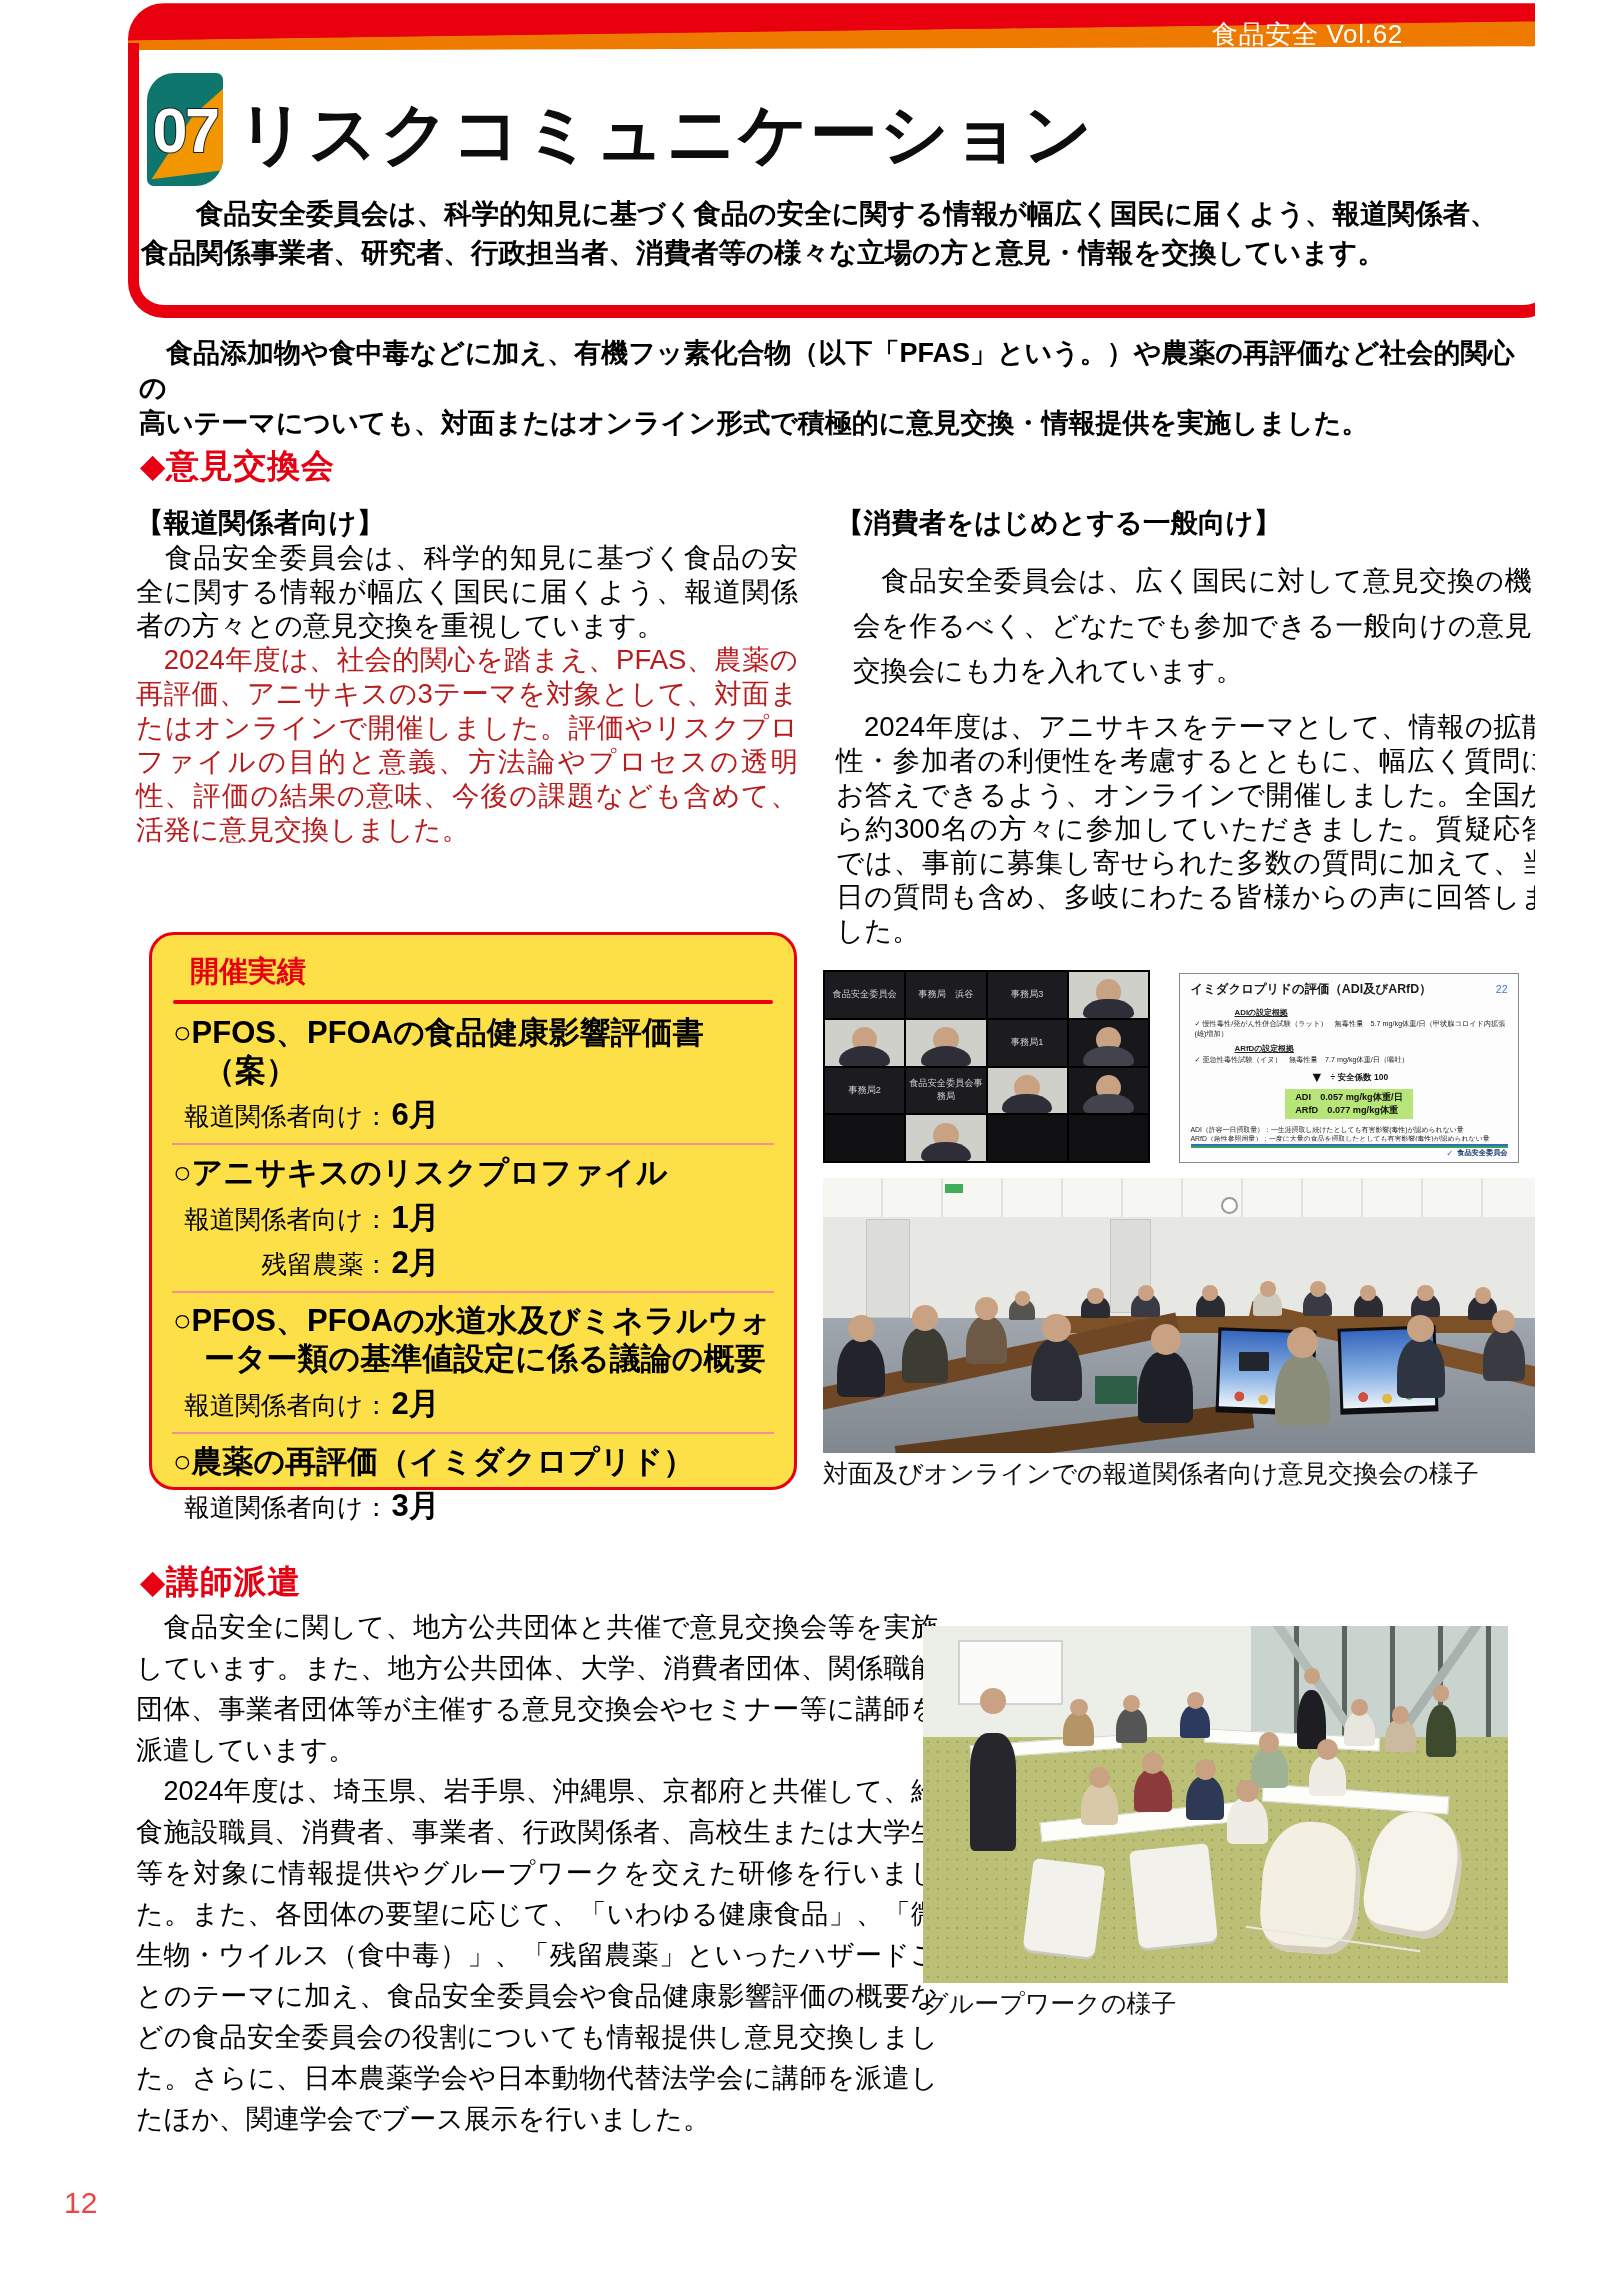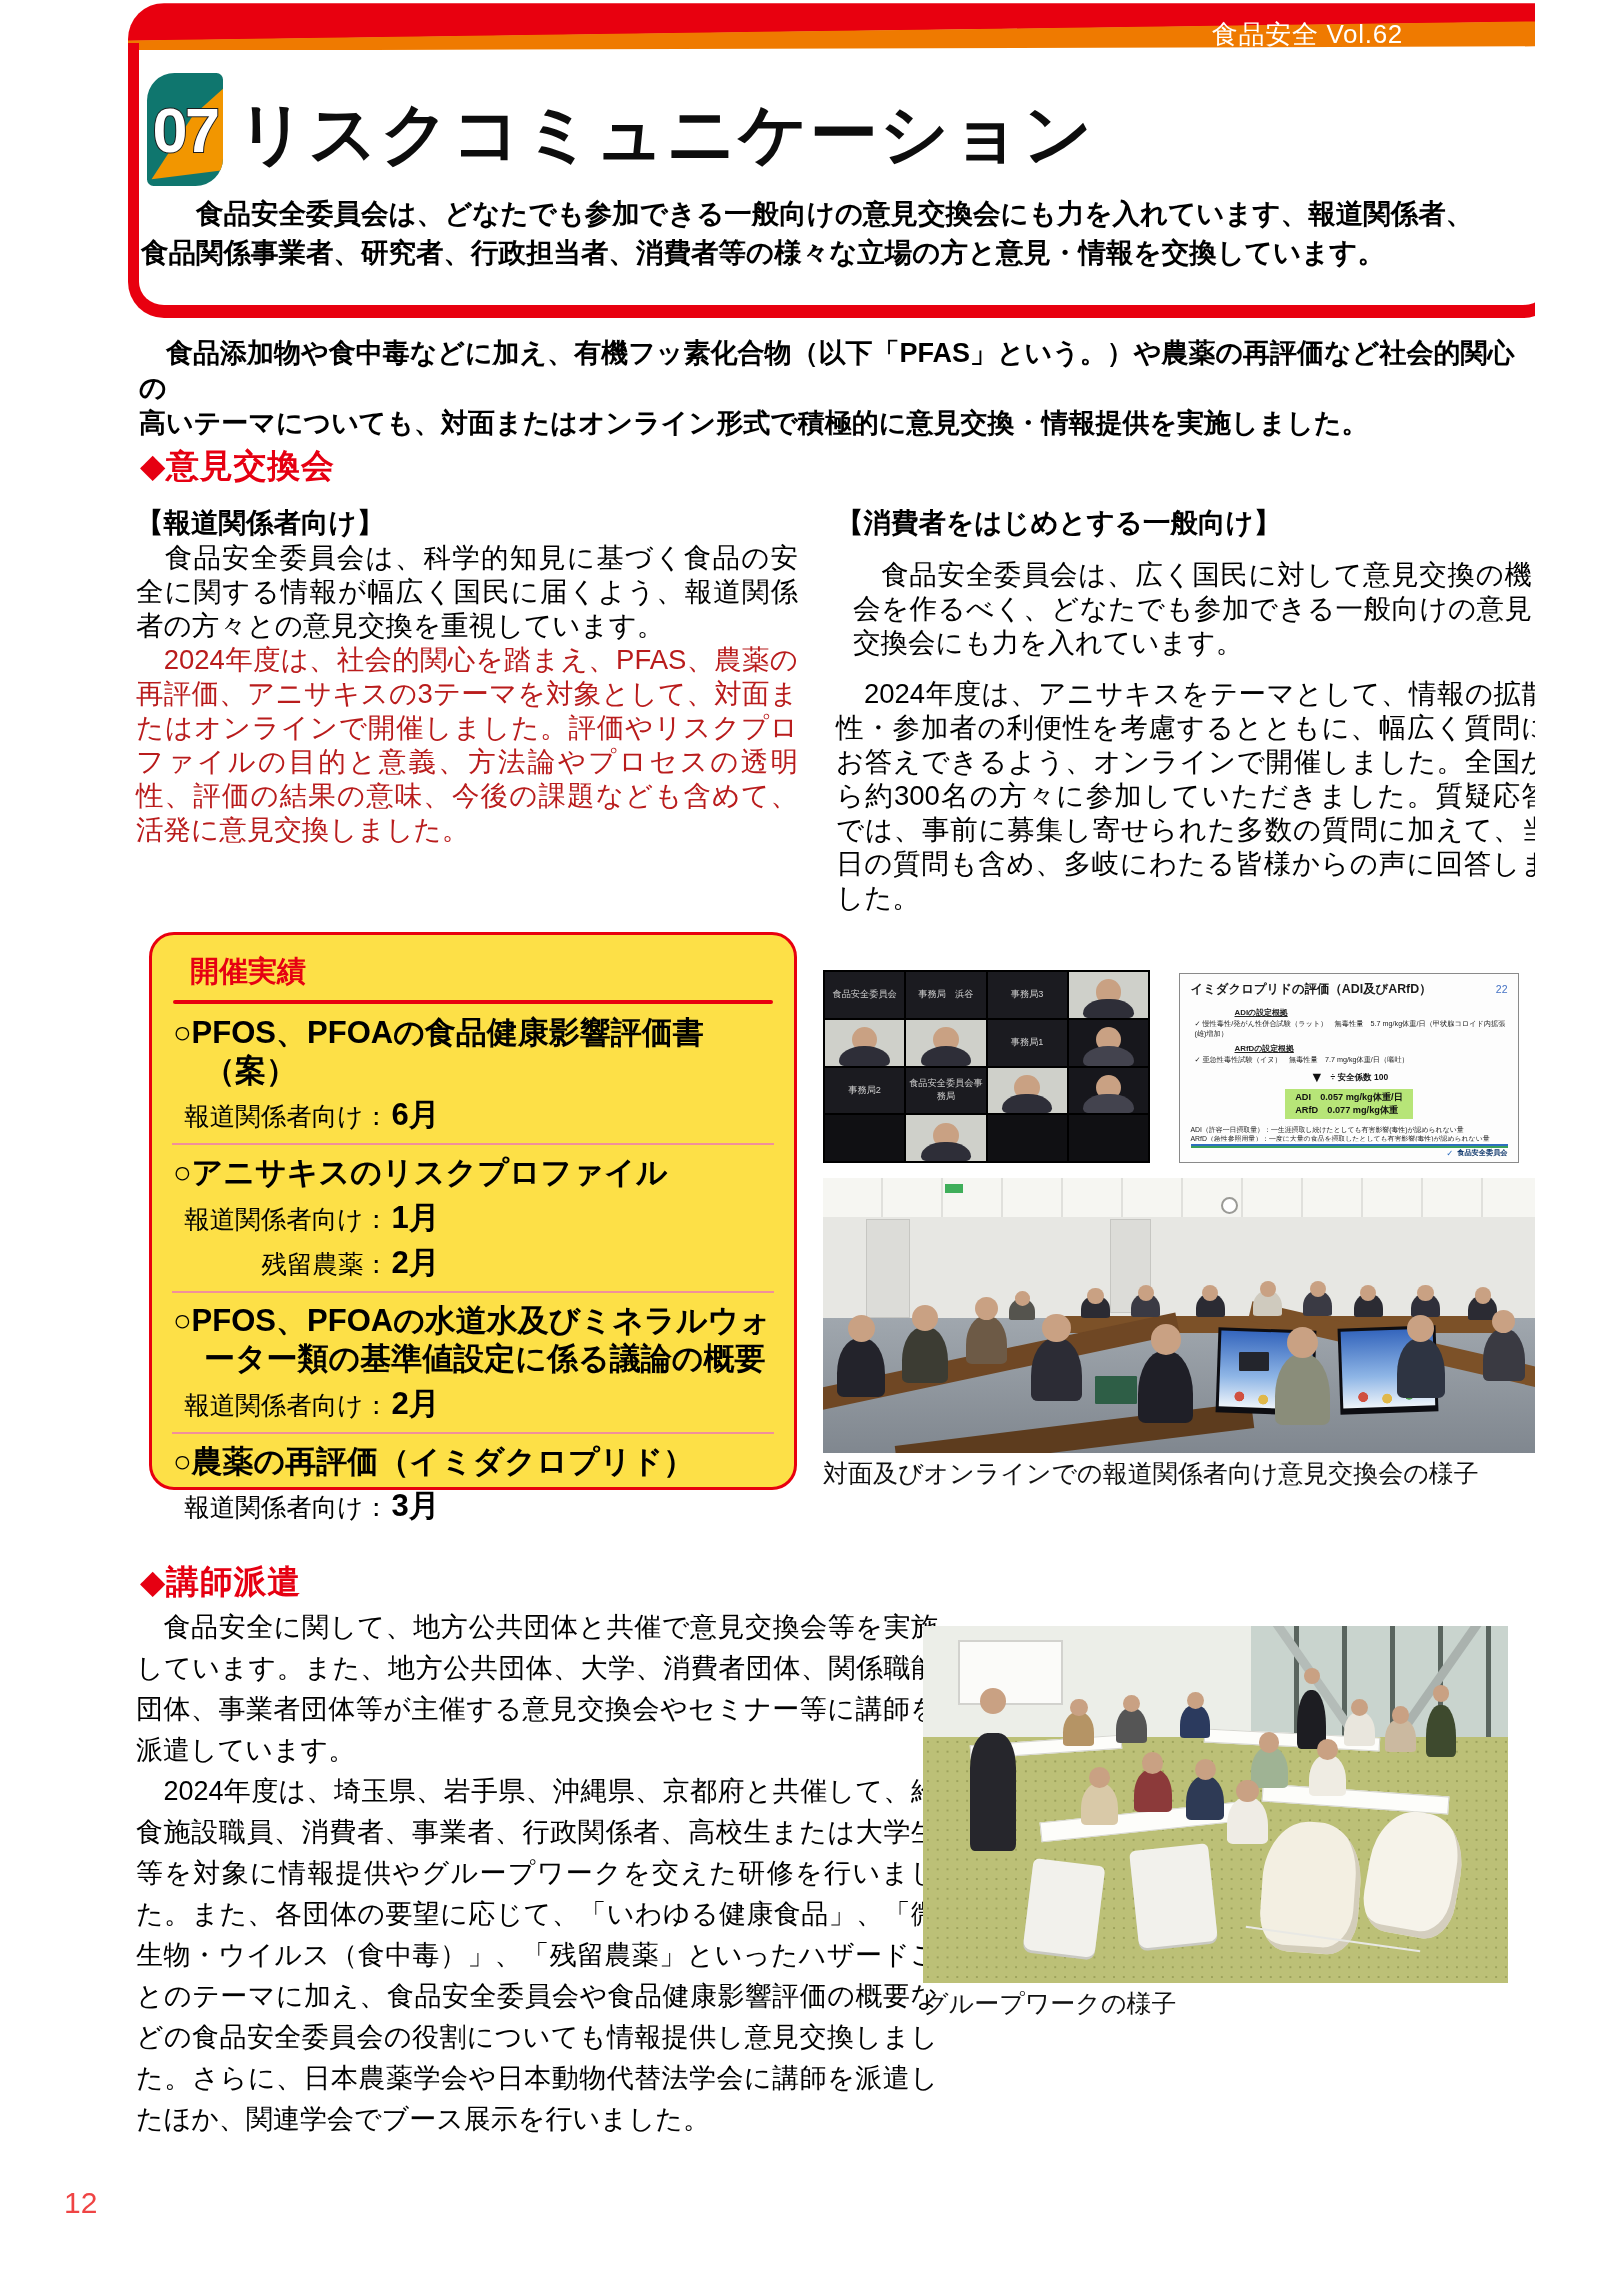--- a/index.html
+++ b/index.html
@@ -136,40 +136,40 @@
     <div class="band-orange"></div>
   </div>
   <div class="vol-label">食品安全 Vol.62</div>
 
   <div class="frame-box"></div>
   <div class="num-badge">
     <div class="wedge"></div>
     <div class="num">07</div>
   </div>
   <div class="page-title">リスクコミュニケーション</div>
-  <div class="intro-text">食品安全委員会は、どなたでも参加できる一般向けの意見交換会にも力を入れています、報道関係者、
+  <div class="intro-text">食品安全委員会は、科学的知見に基づく食品の安全に関する情報が幅広く国民に届くよう、報道関係者、
 食品関係事業者、研究者、行政担当者、消費者等の様々な立場の方と意見・情報を交換しています。</div>
 
   <div class="lead-text">　食品添加物や食中毒などに加え、有機フッ素化合物（以下「PFAS」という。）や農薬の再評価など社会的関心の
 高いテーマについても、対面またはオンライン形式で積極的に意見交換・情報提供を実施しました。</div>
 
   <div class="sec-heading" id="h-exchange">◆意見交換会</div>
 
   <div class="cols">
     <div class="col col-press">
       <div class="col-heading">【報道関係者向け】</div>
       <div>
           <p style="margin: 0px; font-weight: 500; color: rgb(0, 0, 0); text-align: justify; font-size: 27.5px; line-height: 34px;">　食品安全委員会は、科学的知見に基づく食品の安全に関する情報が幅広く国民に届くよう、報道関係者の方々との意見交換を重視しています。</p>
           <p style="margin: 0px; font-weight: 500; color: #b91c1c; text-align: justify; font-size: 27.5px; line-height: 34px;">　2024年度は、社会的関心を踏まえ、PFAS、農薬の再評価、アニサキスの3テーマを対象として、対面またはオンラインで開催しました。評価やリスクプロファイルの目的と意義、方法論やプロセスの透明性、評価の結果の意味、今後の課題なども含めて、活発に意見交換しました。</p>
         </div>
     </div>
     <div class="col col-general">
       <div class="col-heading">【消費者をはじめとする一般向け】</div>
       <div>
-          <p style="margin: 17px; font-weight: 500; color: rgb(0, 0, 0); text-align: justify; font-size: 27.5px; line-height: 34px;">　食品安全委員会は、広く国民に対して意見交換の機会を作るべく、どなたでも参加できる一般向けの意見交換会にも力を入れています。</p>
+          <p style="margin: 17px; font-weight: 500; color: rgb(0, 0, 0); text-align: justify; font-size: 27.5px; line-height: 45px;">　食品安全委員会は、広く国民に対して意見交換の機会を作るべく、どなたでも参加できる一般向けの意見交換会にも力を入れています。</p>
           <p style="margin: 0px; font-weight: 500; color: rgb(0, 0, 0); text-align: justify; font-size: 27.5px; line-height: 34px;">　2024年度は、アニサキスをテーマとして、情報の拡散性・参加者の利便性を考慮するとともに、幅広く質問にお答えできるよう、オンラインで開催しました。全国から約300名の方々に参加していただきました。質疑応答では、事前に募集し寄せられた多数の質問に加えて、当日の質問も含め、多岐にわたる皆様からの声に回答しました。</p>
         </div>
     </div>
   </div>
 
   <div class="results-box">
     <div class="results-title">開催実績</div>
     <div class="results-rule"></div>
     <div id="box-items">
         <div class="box-item">

